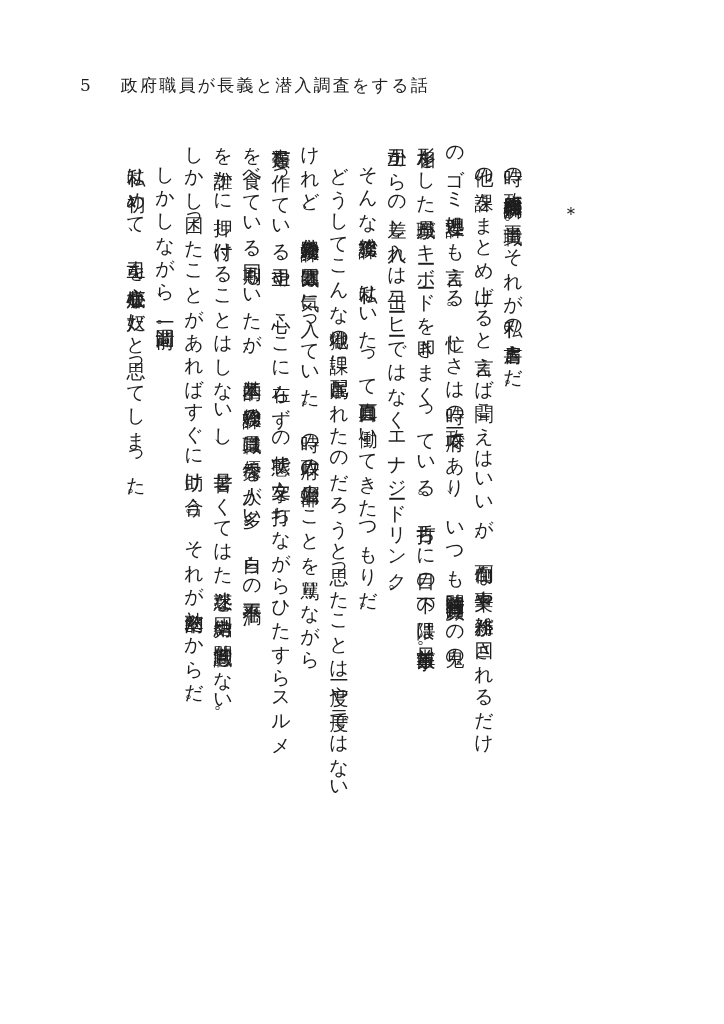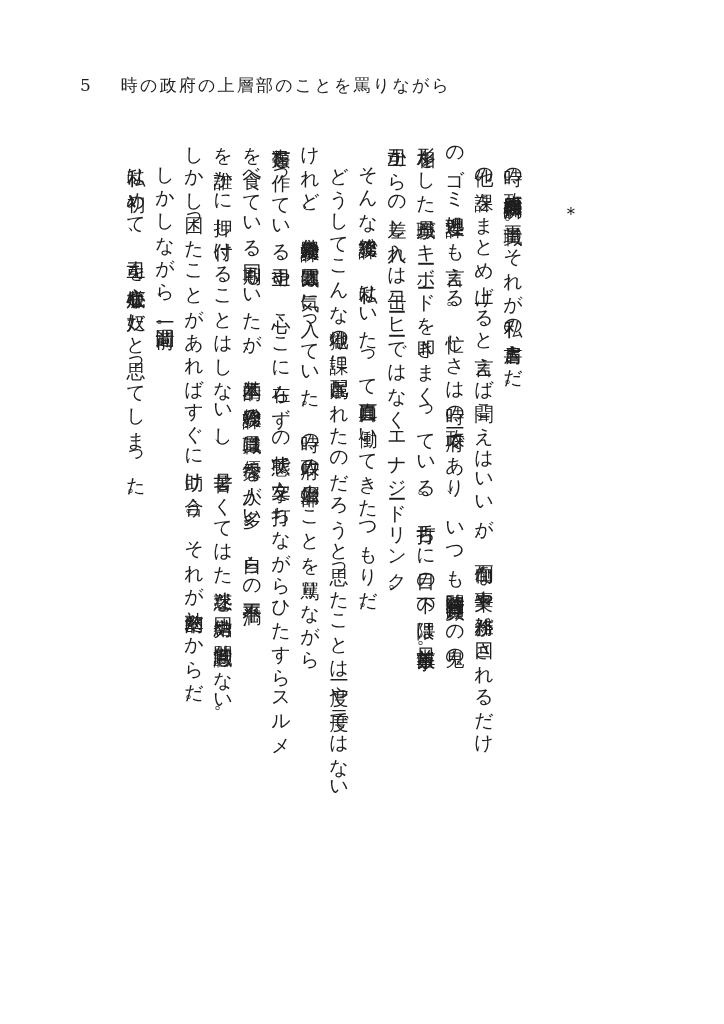--- a/index.html
+++ b/index.html
@@ -53,21 +53,21 @@
     padding-top: 60px;
     margin-left: 29px;
   }
 </style>
 </head>
 <body>
 
 <div class="page">
 
   <div class="running-header">
-    <span class="page-num">5</span><span>時の政府の上層部のことを罵りながら</span>
+    <span class="page-num">5</span><span>政府職員が長義と潜入調査をする話</span>
   </div>
 
   <div class="text-block">
     <div class="line divider">＊</div>
     <div class="line">　時の政府総務課所属の平職員。それが私の肩書きだ。</div>
     <div class="line">　他の課をまとめ上げると言えば聞こえはいいが、面倒な事案や雑務が回されるだけ</div>
     <div class="line">のゴミ処理課とも言える。忙しさは時の政府一であり、いつも時間遡行軍顔負けの鬼の</div>
     <div class="line">形相をした職員がキーボードを叩きまくっている。舌打ちに目の下の隈は日常茶飯事。</div>
     <div class="line">上司からの差し入れは缶コーヒーではなくエナジードリンク。</div>
     <div class="line">　そんな総務課で、私はいたって真面目に働いてきたつもりだ。</div>

